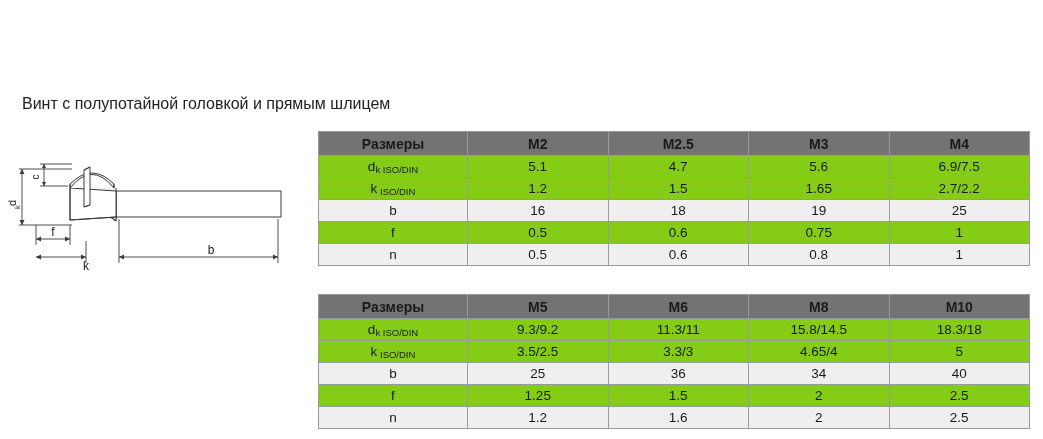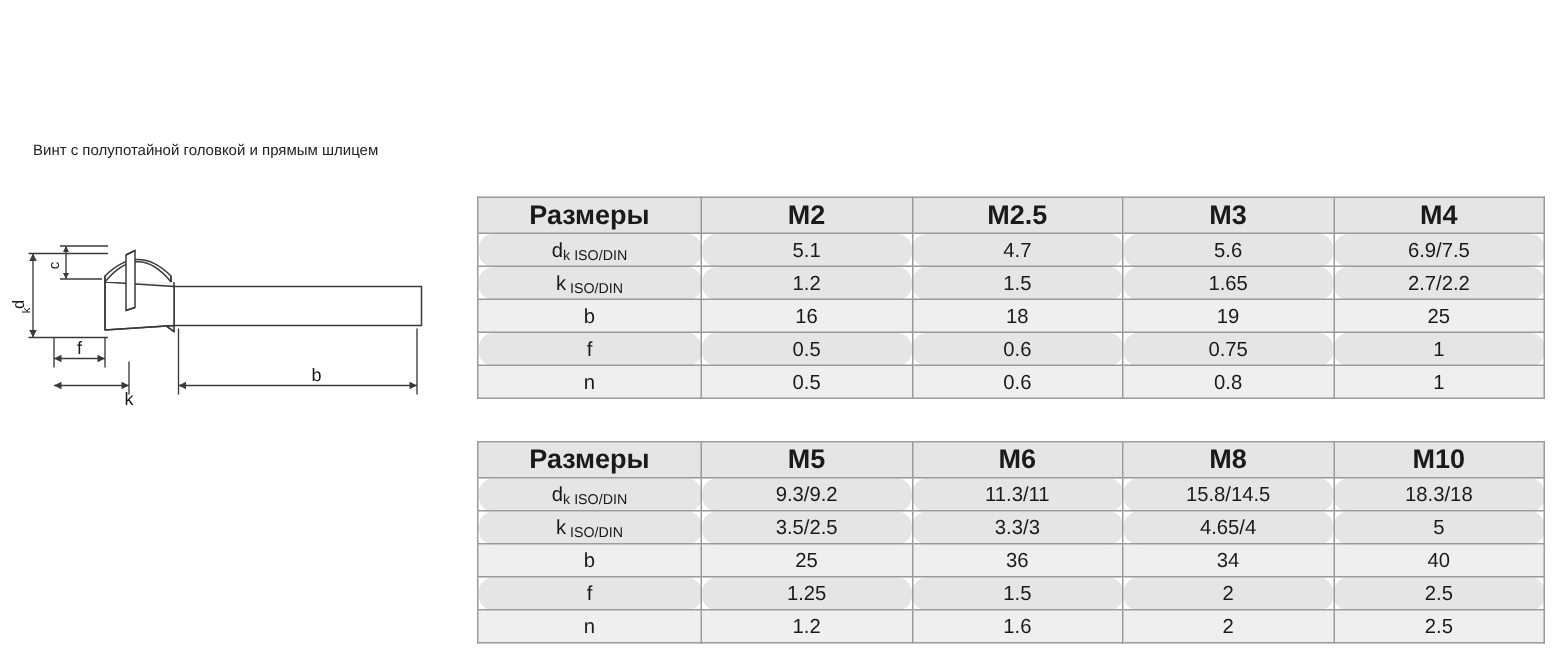--- a/index.html
+++ b/index.html
@@ -24,21 +24,21 @@
     font-size: 17px;
     font-weight: bold;
     color: #111111;
     line-height: 25px;
     letter-spacing: 0.2px;
   }
   .subtitle {
     position: absolute;
     left: 22px;
     top: 95px;
-    font-size: 10px;
+    font-size: 16px;
     color: #222222;
     font-weight: normal;
   }
   
   .drawing {
     position: absolute;
     left: 6px;
     top: 133px;
     width: 296px;
     height: 138px;
@@ -62,30 +62,29 @@
     text-align: center;
     vertical-align: middle;
     font-size: 13.5px;
     font-weight: normal;
     color: #1a1a1a;
     padding: 0;
     background: #ffffff;
   }
   table.spec thead th {
     font-weight: bold;
-    background: #e5e5e5;
+    background: #737373;
     height: 23px;
-    font-size: 18px;
+    font-size: 14px;
   }
   table.spec tbody tr.shaded td {
     background: #efefef;
   }
   table.spec tbody tr.plain td {
-    background: #e5e5e5;
-    border-radius: 10px;
+    background: #84cc16;
   }
   table.spec td.label,
   table.spec th.label {
     width: 148px;
   }
   .sub {
     font-size: 9.5px;
     vertical-align: baseline;
     position: relative;
     top: 2px;

